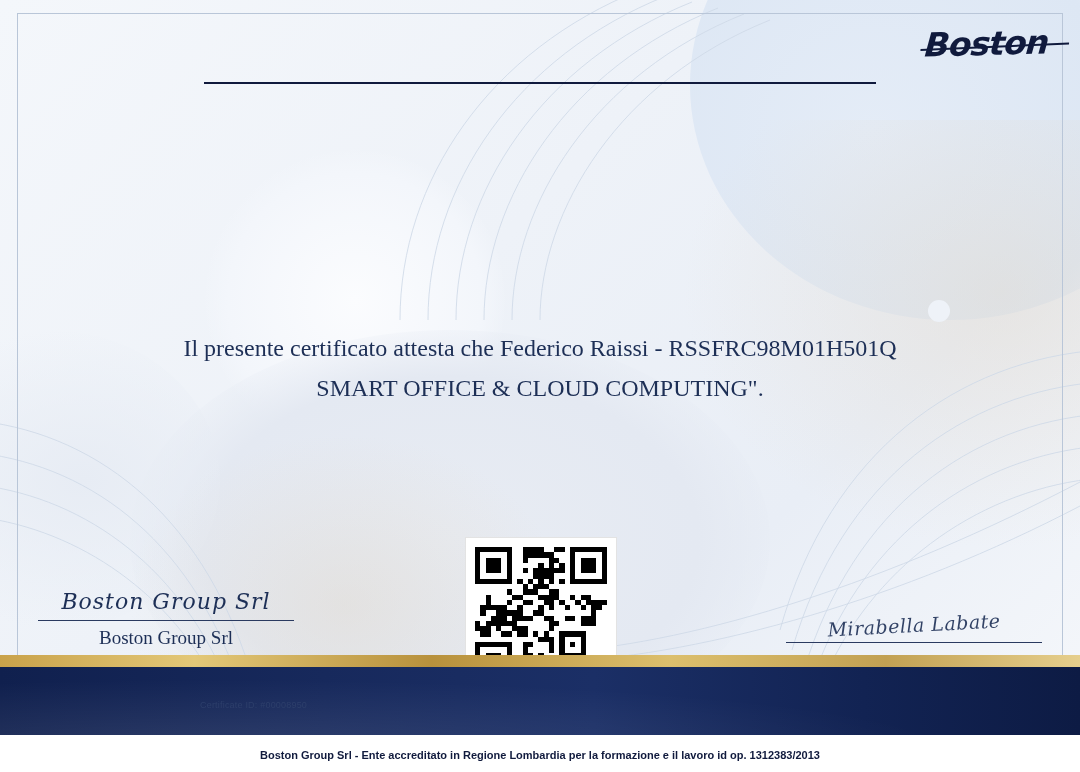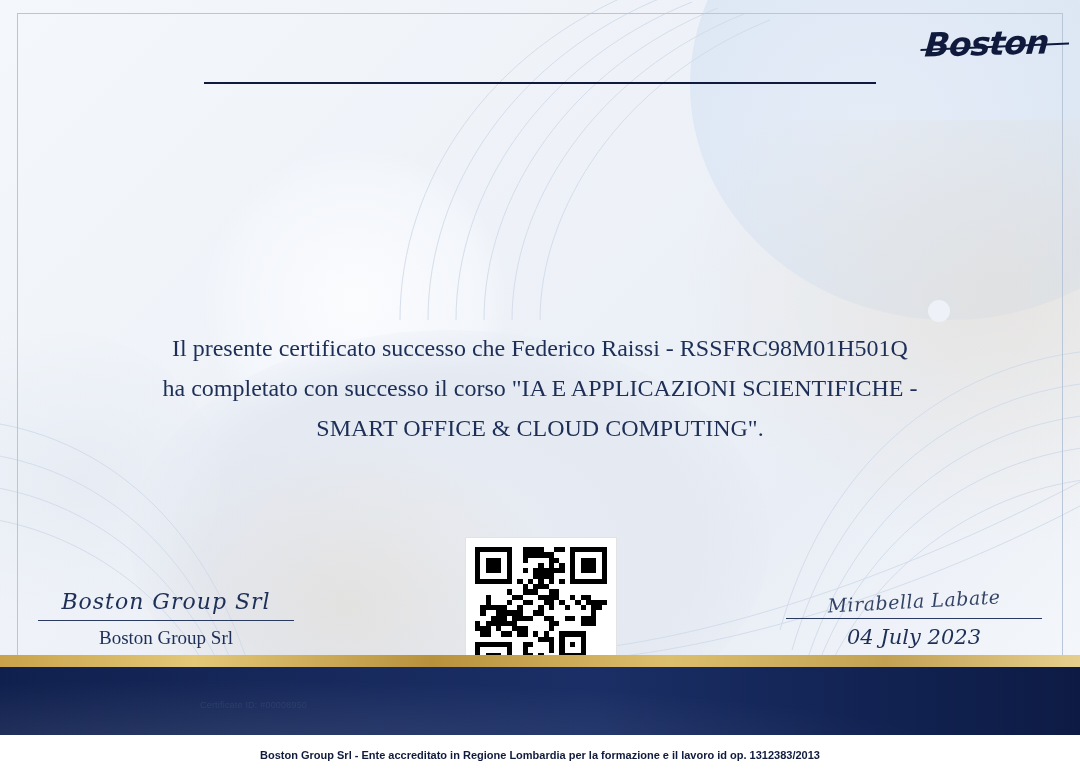--- a/index.html
+++ b/index.html
@@ -285,22 +285,21 @@
   <div class="logo">
     <span>Boston</span>
     <span class="strike"></span>
   </div>
 
   <div class="title-wrap">
     <div class="title-rule"></div>
   </div>
 
   <div class="body-text">
-    <span class="line">Il presente certificato successo che Federico Raissi - RSSFRC98M01H501Q</span>
-    <span class="line">ha completato con successo il corso "IA E APPLICAZIONI SCIENTIFICHE -</span>
+    <span class="line">Il presente certificato attesta che Federico Raissi - RSSFRC98M01H501Q</span>
     <span class="line">SMART OFFICE &amp; CLOUD COMPUTING".</span>
   </div>
 
   <div class="qr-box">
     <div class="qr-grid" id="qr-grid">
         <i style="grid-area: 1 / 1;"></i>
         <i style="grid-area: 1 / 2;"></i>
         <i style="grid-area: 1 / 3;"></i>
         <i style="grid-area: 1 / 4;"></i>
         <i style="grid-area: 1 / 5;"></i>
@@ -929,21 +928,20 @@
 
   <div class="sig-left">
     <div class="sig-script">Boston Group  Srl</div>
     <div class="sig-rule"></div>
     <div class="sig-caption">Boston Group  Srl</div>
   </div>
 
   <div class="sig-right">
     <div class="sig-script handwrite">Mirabella Labate</div>
     <div class="sig-rule"></div>
-    <div class="sig-date">04 July 2023</div>
   </div>
 
   <div class="band-gold"></div>
   <div class="band-navy"></div>
   <div class="band-white"></div>
 
   <div class="cert-id">Certificate ID: #00008950</div>
   <div class="footer">Boston Group Srl - Ente accreditato in Regione Lombardia per la formazione e il lavoro id op. 1312383/2013</div>
 
 </div>

